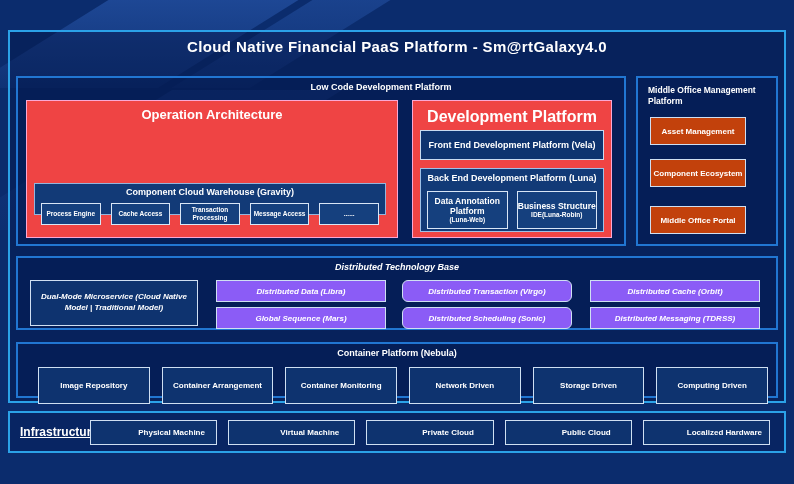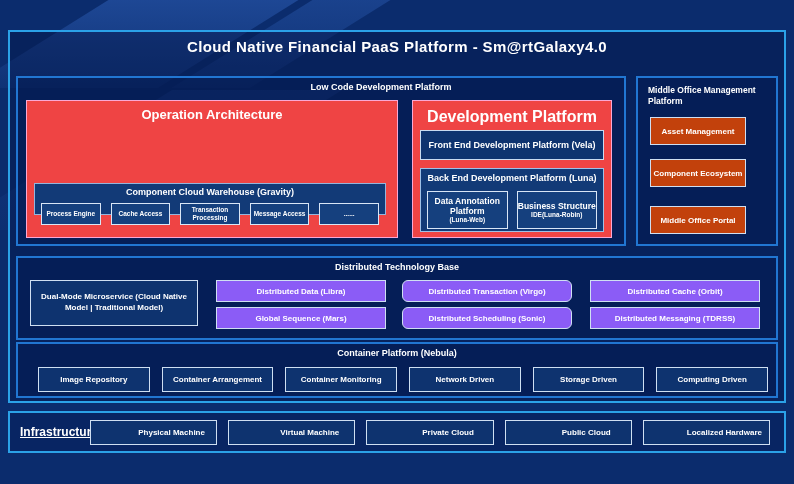--- a/index.html
+++ b/index.html
@@ -63,35 +63,35 @@
   .be-leaf .nm{font-size:8.5px;font-weight:bold;line-height:1.18;max-width:78px;}
   .be-leaf .sb{font-size:6.5px;font-weight:bold;line-height:1.1;}
 
   .middle-office{left:636px;top:76px;width:142px;height:170px;}
   .mo-title{position:absolute;left:10px;top:7px;width:118px;
     font-size:8.5px;font-weight:bold;line-height:1.35;}
   .mo-leaf{position:absolute;left:12px;width:96px;height:28px;
     display:flex;align-items:center;justify-content:center;text-align:center;
     background:#c2410c;border:1px solid #cfdff2;font-size:8px;font-weight:bold;}
 
-  .distributed{left:16px;top:256px;width:762px;height:84px;}
+  .distributed{left:16px;top:256px;width:762px;height:74px;font-style:italic;}
   .distributed > .section-title{top:4px;}
   .dual-mode{position:absolute;left:12px;top:22px;width:168px;height:46px;
     display:flex;align-items:center;justify-content:center;text-align:center;
     background:#0e336f;border:1px solid #cfdff2;
     font-size:8px;font-weight:bold;line-height:1.35;padding:0 9px;}
   .dist-leaf{position:absolute;width:170px;height:22px;
     display:flex;align-items:center;justify-content:center;text-align:center;
     background:#8b5cf6;border:1px solid #cfdff2;font-size:8px;font-weight:bold;}
   .dc1{left:198px;} .dc2{left:384px;border-radius:6px;} .dc3{left:572px;}
   .dr1{top:22px;} .dr2{top:49px;}
 
   .container-p{left:16px;top:342px;width:762px;height:56px;}
   .container-p > .section-title{top:4px;}
-  .cp-row{position:absolute;left:8px;right:8px;top:23px;height:25px;display:flex;gap:12px;margin-left:12px;}
+  .cp-row{position:absolute;left:8px;right:8px;top:23px;height:37px;display:flex;gap:12px;margin-left:12px;}
   .cp-leaf{flex:1;display:flex;align-items:center;justify-content:center;text-align:center;
     background:#0e336f;border:1px solid #cfdff2;font-size:8px;font-weight:bold;}
 
   .infra{left:8px;top:411px;width:778px;height:42px;
     border:2px solid #2ba2e8;background:rgba(4,22,76,.30);}
   .infra-label{position:absolute;left:10px;top:0;bottom:0;display:flex;align-items:center;
     font-size:12px;font-weight:bold;text-decoration:underline;}
   .infra-row{position:absolute;left:80px;right:14px;top:7px;height:25px;display:flex;gap:11px;}
   .infra-leaf{flex:1;display:flex;align-items:center;justify-content:center;text-align:center;
     background:#0e336f;border:1px solid #cfdff2;font-size:8px;font-weight:bold;padding-left:36px;}

